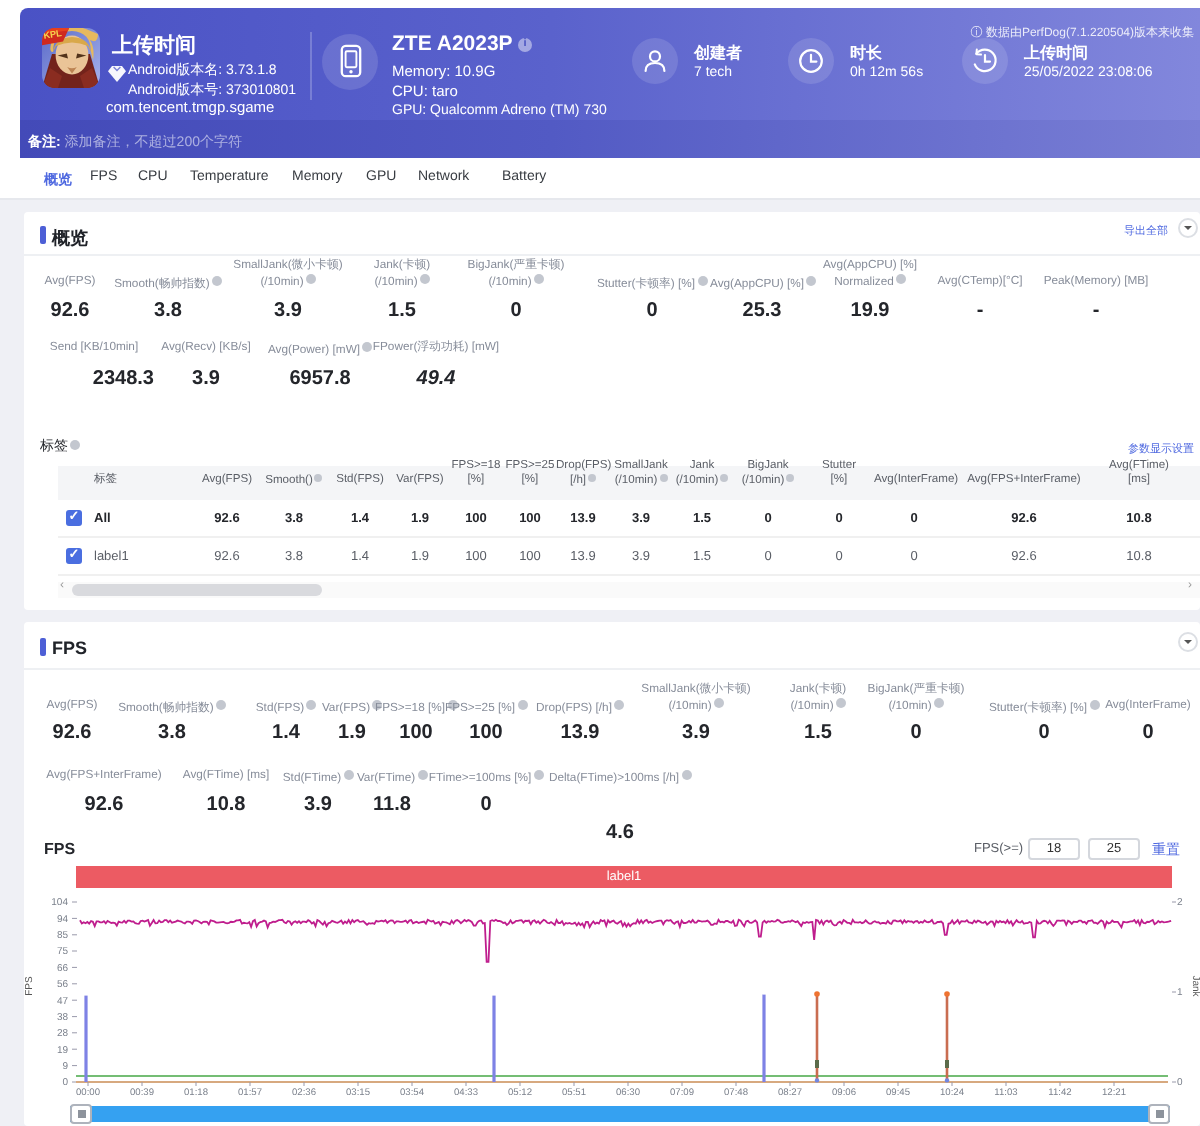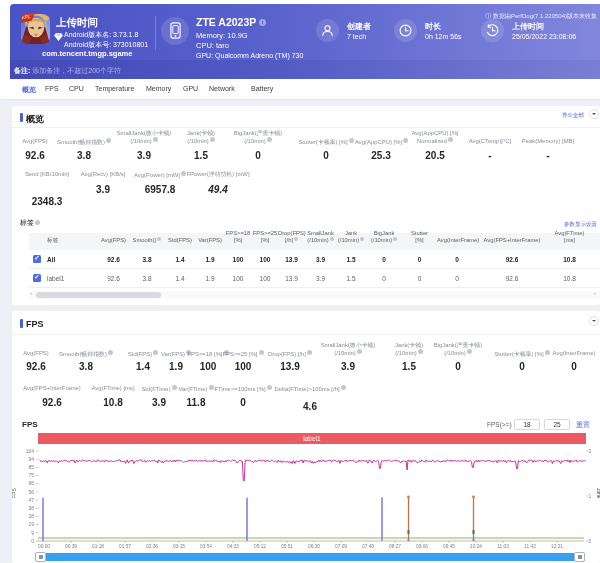--- a/index.html
+++ b/index.html
@@ -48,21 +48,21 @@
  </g>
 </svg>
 
 <div class="abs" style="left:56px;top:16px;font-size:10.5px;font-weight:bold;color:#fff;">上传时间</div>
 <svg class="abs" style="left:54px;top:33px;" width="9" height="8" viewBox="0 0 9 8">
     <path d="M2 0 L7 0 L9 2.6 L4.5 8 L0 2.6 Z" fill="#fff" opacity="0.95"></path>
     <path d="M2.8 0.5 L4.5 2.2 L6.2 0.5" stroke="#7a7fd5" stroke-width="0.7" fill="none"></path>
   </svg>
 <div class="abs" style="left:64px;top:30px;font-size:7px;color:#fff;">Android版本名: 3.73.1.8</div>
 <div class="abs" style="left:64px;top:39.5px;font-size:7px;color:#fff;">Android版本号: 373010801</div>
-<div class="abs" style="left:42px;top:49px;font-size:7.5px;color:#fff;font-weight:bold;">com.tencent.tmgp.sgame</div>
+<div class="abs" style="left:53px;top:49px;font-size:7.5px;color:#fff;">com.tencent.tmgp.sgame</div>
 
 <div class="abs" style="left:155px;top:16px;width:1px;height:34px;background:rgba(255,255,255,0.22);"></div>
 
 <div class="abs" style="left:161px;top:17px;width:28px;height:28px;border-radius:50%;background:rgba(255,255,255,0.13);"></div>
 <svg class="abs" style="left:170px;top:22px;" width="11" height="17" viewBox="0 0 11 17">
  <rect x="0.9" y="0.9" width="9.2" height="15.2" rx="2" fill="none" stroke="#fff" stroke-width="1.15"></rect>
  <rect x="2.8" y="3.6" width="5.4" height="8" rx="0.6" fill="none" stroke="#fff" stroke-width="0.95"></rect>
  <circle cx="5.5" cy="13.9" r="0.85" fill="#fff"></circle>
 </svg>
 <div class="abs" style="left:196px;top:16px;font-size:10.5px;font-weight:bold;color:#fff;">ZTE A2023P</div>
@@ -123,27 +123,27 @@
 <div class="abs val" style="left:112px;top:150px;width:64px;">3.9</div>
 <div class="abs lbl" style="left:174px;top:130.4px;width:54px;">Jank(卡顿)<br>(/10min)<span class="qi"></span></div>
 <div class="abs val" style="left:174px;top:150px;width:54px;">1.5</div>
 <div class="abs lbl" style="left:226px;top:130.4px;width:64px;">BigJank(严重卡顿)<br>(/10min)<span class="qi"></span></div>
 <div class="abs val" style="left:226px;top:150px;width:64px;">0</div>
 <div class="abs lbl" style="left:294px;top:137.7px;width:64px;">Stutter(卡顿率) [%]<span class="qi"></span></div>
 <div class="abs val" style="left:294px;top:150px;width:64px;">0</div>
 <div class="abs lbl" style="left:355px;top:137.7px;width:52px;">Avg(AppCPU) [%]<span class="qi"></span></div>
 <div class="abs val" style="left:355px;top:150px;width:52px;">25.3</div>
 <div class="abs lbl" style="left:409px;top:130.4px;width:52px;">Avg(AppCPU) [%]<br>Normalized<span class="qi"></span></div>
-<div class="abs val" style="left:409px;top:150px;width:52px;">20.5</div>
+<div class="abs val" style="left:409px;top:150px;width:52px;">19.9</div>
 <div class="abs lbl" style="left:464px;top:137.7px;width:52px;">Avg(CTemp)[°C]</div>
 <div class="abs val" style="left:464px;top:150px;width:52px;">-</div>
 <div class="abs lbl" style="left:516px;top:137.7px;width:64px;">Peak(Memory) [MB]</div>
 <div class="abs val" style="left:516px;top:150px;width:64px;">-</div>
 <div class="abs lbl" style="left:17px;top:170.7px;width:60px;">Send [KB/10min]</div>
-<div class="abs val" style="left:17px;top:196px;width:60px;">2348.3</div>
+<div class="abs val" style="left:17px;top:184px;width:60px;text-align:right;">2348.3</div>
 <div class="abs lbl" style="left:74px;top:170.7px;width:58px;">Avg(Recv) [KB/s]</div>
 <div class="abs val" style="left:74px;top:184px;width:58px;">3.9</div>
 <div class="abs lbl" style="left:129px;top:170.7px;width:62px;">Avg(Power) [mW]<span class="qi"></span></div>
 <div class="abs val" style="left:129px;top:184px;width:62px;">6957.8</div>
 <div class="abs lbl" style="left:183px;top:170.7px;width:70px;">FPower(浮动功耗) [mW]</div>
 <div class="abs val" style="left:183px;top:184px;width:70px;font-style:italic;">49.4</div>
 <div class="abs" style="left:20px;top:218px;font-size:7px;color:#24262b;">标签<span class="qi"></span></div>
 <div class="abs blue" style="left:564px;top:220.5px;font-size:5.5px;">参数显示设置</div>
 <div class="abs" style="left:29px;top:233px;width:571px;height:17px;background:#f4f5f7;"></div>
 <div class="abs" style="left:47px;top:236.9px;width:50px;font-size:5.8px;color:#5a5e66;text-align:left;line-height:1.14;">标签</div>
@@ -234,21 +234,21 @@
 <div class="abs val" style="left:22px;top:397px;width:60px;">92.6</div>
 <div class="abs lbl" style="left:88px;top:384.7px;width:50px;">Avg(FTime) [ms]</div>
 <div class="abs val" style="left:88px;top:397px;width:50px;">10.8</div>
 <div class="abs lbl" style="left:139px;top:384.7px;width:40px;">Std(FTime)<span class="qi"></span></div>
 <div class="abs val" style="left:139px;top:397px;width:40px;">3.9</div>
 <div class="abs lbl" style="left:176px;top:384.7px;width:40px;">Var(FTime)<span class="qi"></span></div>
 <div class="abs val" style="left:176px;top:397px;width:40px;">11.8</div>
 <div class="abs lbl" style="left:214px;top:384.7px;width:58px;">FTime&gt;=100ms [%]<span class="qi"></span></div>
 <div class="abs val" style="left:214px;top:397px;width:58px;">0</div>
 <div class="abs lbl" style="left:272px;top:384.7px;width:76px;">Delta(FTime)&gt;100ms [/h]<span class="qi"></span></div>
-<div class="abs val" style="left:272px;top:401px;width:76px;">4.6</div>
+<div class="abs val" style="left:272px;top:411px;width:76px;">4.6</div>
 <div class="abs" style="left:22px;top:420px;font-size:8px;font-weight:bold;color:#24262b;">FPS</div>
 <div class="abs" style="left:487px;top:421px;font-size:6.5px;color:#5a5e66;">FPS(&gt;=)</div>
 <div class="abs" style="left:514px;top:418.5px;width:26px;height:11px;border:1px solid #d4d7dd;border-radius:2px;background:#fff;font-size:6.5px;color:#333;text-align:center;line-height:10px;">18</div>
 <div class="abs" style="left:544px;top:418.5px;width:26px;height:11px;border:1px solid #d4d7dd;border-radius:2px;background:#fff;font-size:6.5px;color:#333;text-align:center;line-height:10px;">25</div>
 <div class="abs blue" style="left:576px;top:420px;font-size:7px;">重置</div>
 <div class="abs" style="left:38px;top:433px;width:548px;height:11px;background:#ec5b63;"></div>
 <div class="abs" style="left:38px;top:435px;width:548px;text-align:center;font-size:6.5px;color:#fff;">label1</div>
 <svg class="abs" style="left:0;top:415px;" width="600" height="148" viewBox="0 0 600 148">
 <text x="34" y="37.7" font-size="5" fill="#7b818c" text-anchor="end">104</text>
 <line x1="36" y1="36.0" x2="38.5" y2="36.0" stroke="#99a" stroke-width="0.5"></line>

